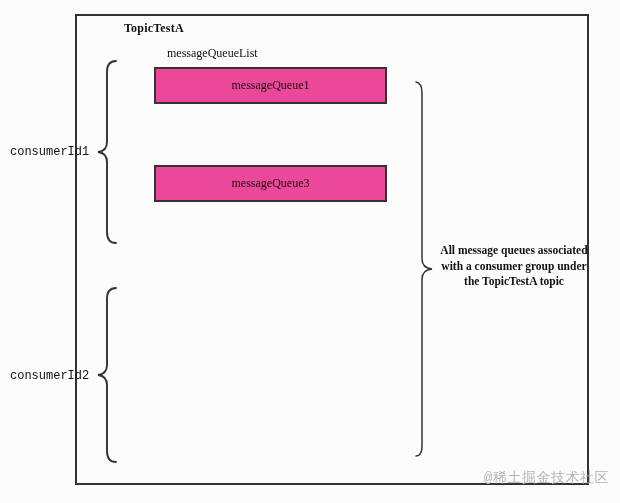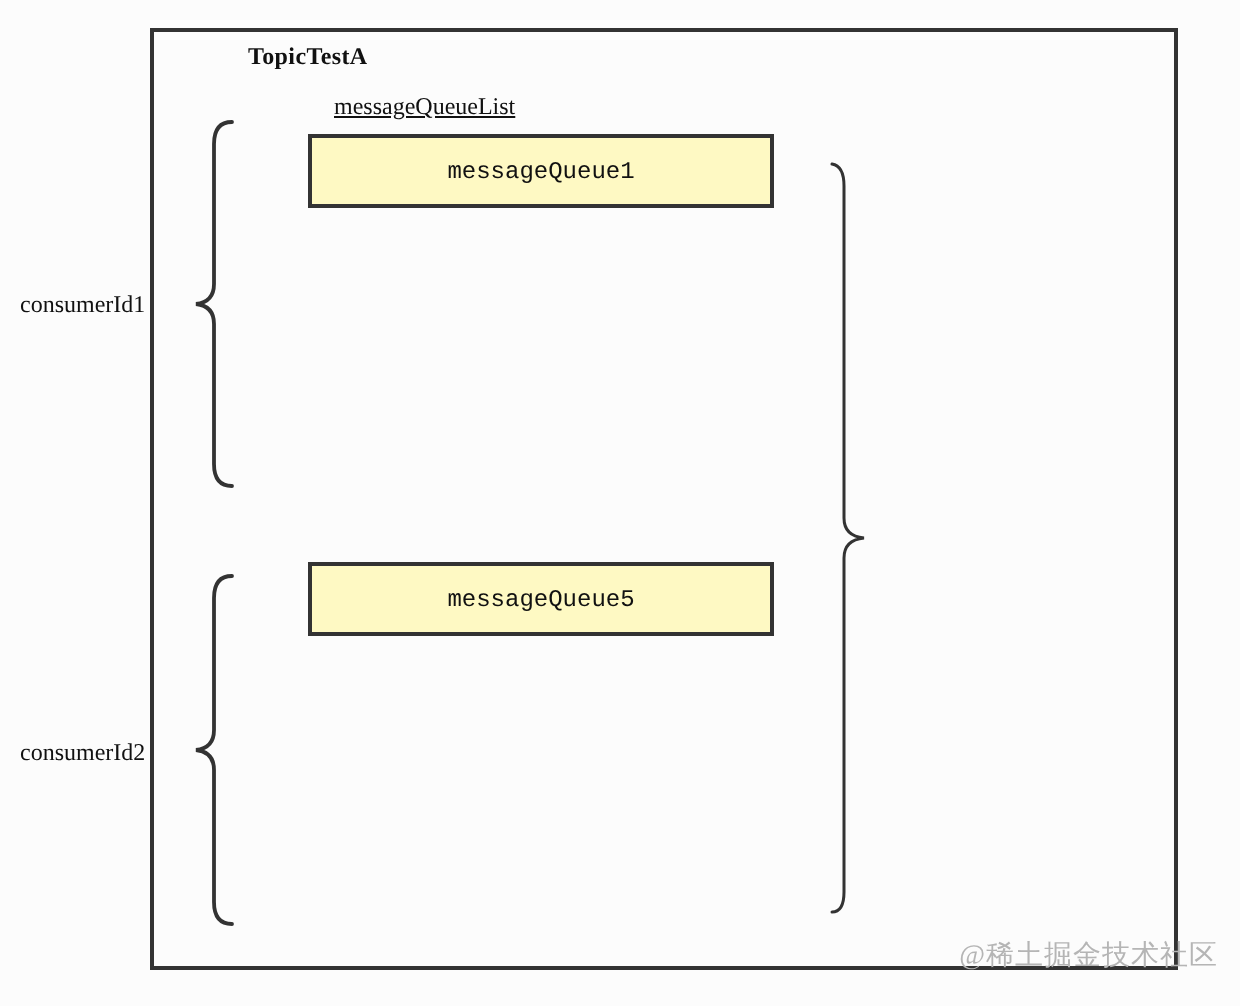--- a/index.html
+++ b/index.html
@@ -20,73 +20,78 @@
   .outer-box{
     position:absolute;left:75px;top:14px;width:514px;height:471px;
     border:2px solid var(--line);box-sizing:border-box;background:transparent;
   }
   .topic-title{
     position:absolute;left:124px;top:21px;
     font-size:12px;font-weight:bold;letter-spacing:0.2px;white-space:nowrap;
   }
   .list-title{
     position:absolute;left:167px;top:46px;
-    font-size:12px;white-space:nowrap;text-decoration:underline;
+    font-size:12px;white-space:nowrap;
   }
   .queue-box{
     position:absolute;left:154px;width:233px;height:37px;
     border:2px solid var(--line);box-sizing:border-box;
     display:flex;align-items:center;justify-content:center;
-    font-size:12px;background:#fef9c3;white-space:nowrap;font-family:Liberation Mono, monospace;
+    font-size:12px;background:#ec4899;white-space:nowrap;
   }
   .qb1{top:67px}.qb2{top:116px}.qb3{top:165px}.qb4{top:214px}
   .qb5{top:281px}.qb6{top:333px}.qb7{top:383px}.qb8{top:433px}
   .brace{position:absolute;}
   .brace path{fill:none;stroke:var(--line);stroke-linecap:round;}
   .brace-c1{left:95px;top:58px;}
   .brace-c2{left:95px;top:285px;}
   .brace-right{left:413px;top:80px;}
   .consumer-label{
-    position:absolute;left:10px;font-size:12px;white-space:nowrap;
+    position:absolute;left:10px;font-size:12px;white-space:nowrap;font-family:Liberation Mono, monospace;
   }
   .c1{top:145px}.c2{top:369px}
   .annotation{
     position:absolute;left:424px;top:243px;width:180px;
     font-size:11.5px;font-weight:bold;line-height:15.5px;
     text-align:center;
   }
   .watermark{
     position:absolute;right:11px;top:469px;
-    font-family:Liberation Serif, serif;
+    font-family:Liberation Mono, monospace;
     font-size:14px;letter-spacing:0.5px;color:var(--wm);white-space:nowrap;
   }
 </style>
 </head>
 <body>
 
 <div class="canvas">
 
   <div class="outer-box"></div>
 
   <div class="topic-title">TopicTestA</div>
   <div class="list-title">messageQueueList</div>
 
   <div class="queue-box qb1">messageQueue1</div>
-  <div class="queue-box qb5">messageQueue5</div>
+  <div class="queue-box qb3">messageQueue3</div>
 
   <svg class="brace brace-c1" width="24" height="188" viewBox="0 0 24 188">
     <path d="M 21,3 Q 12,3 12,14 L 12,84 Q 12,93 3,94 Q 12,95 12,104 L 12,174 Q 12,185 21,185" stroke-width="1.9"></path>
   </svg>
   <div class="consumer-label c1">consumerId1</div>
 
   <svg class="brace brace-c2" width="24" height="180" viewBox="0 0 24 180">
     <path d="M 21,3 Q 12,3 12,14 L 12,80 Q 12,89 3,90 Q 12,91 12,100 L 12,166 Q 12,177 21,177" stroke-width="1.9"></path>
   </svg>
   <div class="consumer-label c2">consumerId2</div>
 
   <svg class="brace brace-right" width="24" height="378" viewBox="0 0 24 378">
     <path d="M 3,2 Q 9,3 9,13 L 9,179 Q 9,188 19,189 Q 9,190 9,199 L 9,366 Q 9,376 3,376" stroke-width="1.5"></path>
   </svg>
 
+  <div class="annotation">
+    <div>All message queues associated</div>
+    <div>with a consumer group under</div>
+    <div>the TopicTestA topic</div>
+  </div>
 
   <div class="watermark">@稀土掘金技术社区</div>
 
 </div>
 
 </body></html>

